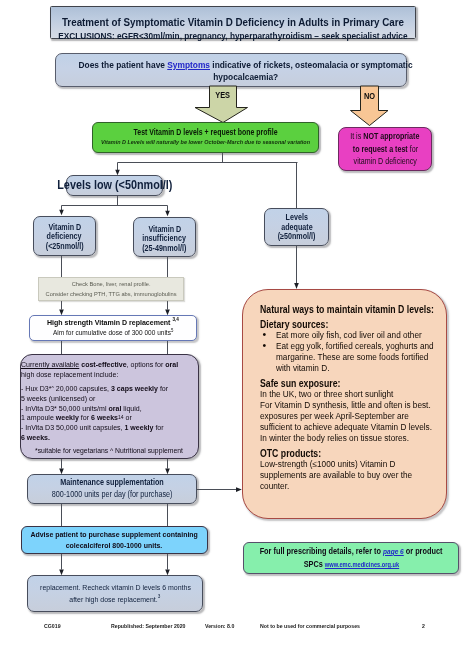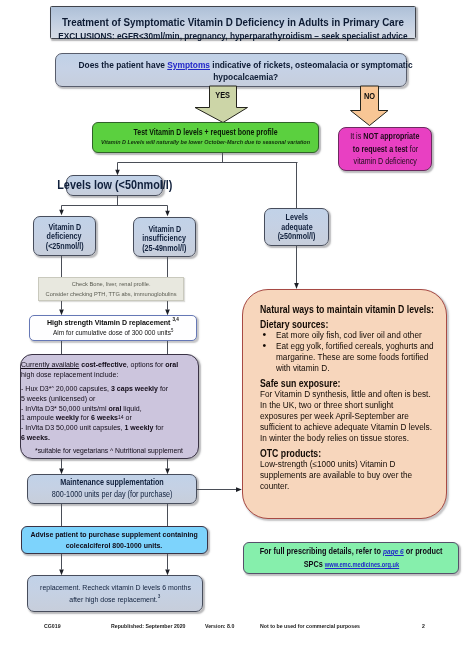--- a/index.html
+++ b/index.html
@@ -262,22 +262,22 @@
     <div class="h"><span class="sx">Natural ways to maintain vitamin D levels:</span></div>
     <div class="sp"></div>
     <div class="h"><span class="sx">Dietary sources:</span></div>
     <div class="sp2"></div>
     <div class="p bul"><span class="dot">•</span><span class="sx">Eat more oily fish, cod liver oil and other</span></div>
     <div class="p bul"><span class="dot">•</span><span class="sx">Eat egg yolk, fortified cereals, yoghurts and</span></div>
     <div class="p bul"><span class="sx">margarine. These are some foods fortified</span></div>
     <div class="p bul"><span class="sx">with vitamin D.</span></div>
     <div class="sp"></div>
     <div class="h"><span class="sx">Safe sun exposure:</span></div>
+    <div class="p"><span class="sx">In the UK, two or three short sunlight</span></div>
     <div class="p"><span class="sx">For Vitamin D synthesis, little and often is best.</span></div>
-    <div class="p"><span class="sx">In the UK, two or three short sunlight</span></div>
     <div class="p"><span class="sx">exposures per week April-September are</span></div>
     <div class="p"><span class="sx">sufficient to achieve adequate Vitamin D levels.</span></div>
     <div class="p"><span class="sx">In winter the body relies on tissue stores.</span></div>
     <div class="sp"></div>
     <div class="h"><span class="sx">OTC products:</span></div>
     <div class="p"><span class="sx">Low-strength (≤1000 units) Vitamin D</span></div>
     <div class="p"><span class="sx">supplements are available to buy over the</span></div>
     <div class="p"><span class="sx">counter.</span></div>
   </div>
   <div class="bx blue" id="maint">

